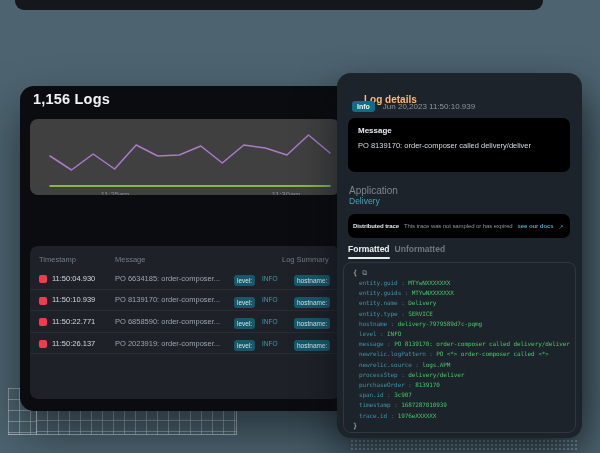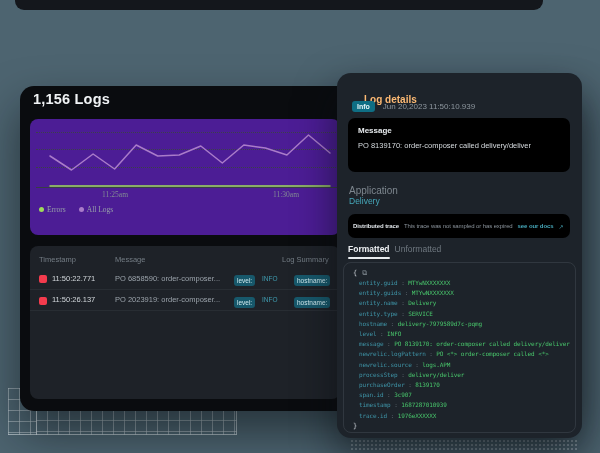--- a/index.html
+++ b/index.html
@@ -31,22 +31,22 @@
     background-image:radial-gradient(rgba(210,220,226,.5) .7px, transparent .9px);
     background-size:4px 4px;}
 
   
   .logs-panel{position:absolute;left:20px;top:66px;width:558px;height:325px;
     background:#0a0c0f;border-radius:14px;z-index:2;
     box-shadow:0 22px 45px rgba(8,12,16,.55);margin-top:20px;}
   .logs-title{position:absolute;left:13px;top:5px;margin:0;font-size:14.5px;font-weight:bold;
     color:#f0f3f5;letter-spacing:.2px;}
 
-  .chart-card{position:absolute;left:10px;top:33px;width:310px;height:116px;
-    background:#4c1d95;border-radius:8px;overflow:hidden;font-family:Liberation Serif, serif;}
+  .chart-card{position:absolute;left:10px;top:33px;width:310px;height:76px;
+    background:#404040;border-radius:8px;overflow:hidden;}
   .gridline{position:absolute;left:6px;right:0;height:0;border-top:1px dotted #3b4148;}
   .g1{top:13px;} .g2{top:30px;} .g3{top:48px;}
   .axis-line{position:absolute;left:6px;right:0;top:68px;height:1px;background:#383e45;}
   #chart-svg{position:absolute;left:0;top:0;}
   .tick{position:absolute;top:71px;width:60px;text-align:center;font-size:7.5px;color:#838c94;}
   .tick-1{left:55px;} .tick-2{left:226px;}
   .legend{position:absolute;left:9px;top:86px;display:flex;gap:13px;align-items:center;}
   .legend-item{display:flex;align-items:center;gap:3px;cursor:pointer;}
   .legend-dot{width:5px;height:5px;border-radius:50%;background:#888;}
   .legend-label{font-size:7.5px;color:#98a1a9;}
@@ -83,21 +83,21 @@
   .trace-box{position:absolute;left:11px;top:141px;width:222px;height:24px;background:#000;
     border-radius:7px;display:flex;align-items:center;gap:5px;padding:0 5px;box-sizing:border-box;white-space:nowrap;overflow:hidden;}
   .trace-label{font-size:6px;font-weight:bold;color:#dfe4e8;letter-spacing:-.1px;}
   .trace-status{font-size:6px;color:#8a939b;letter-spacing:-.1px;}
   .trace-link{font-size:6px;font-weight:bold;color:#46a8ba;cursor:pointer;letter-spacing:-.1px;}
   .ext-icon{font-size:6px;color:#46a8ba;}
   .tabs{position:absolute;left:11px;top:171px;display:flex;gap:5px;}
   .tab{font-size:8.5px;cursor:pointer;}
   .tab-active{color:#eef1f4;font-weight:bold;}
   .tab-active::after{content:"";display:block;height:2px;background:#e8ecef;margin-top:3px;border-radius:1px;}
-  .tab-inactive{color:#6f7880;}
+  .tab-inactive{color:#6f7880;font-weight:bold;}
   .code-box{position:absolute;left:6px;top:189px;width:233px;height:171px;
     border:1px solid rgba(140,150,160,.18);border-radius:8px;box-sizing:border-box;
     padding:5px 9px;overflow:hidden;font-family:"DejaVu Sans Mono",monospace;}
   .code-open,.code-close{font-size:7px;color:#c7cdd3;line-height:10px;}
   .copy-icon{margin-left:5px;font-size:7px;color:#8a939b;cursor:pointer;}
   .code-line{margin-left:6px;font-size:6px;line-height:10.2px;white-space:nowrap;letter-spacing:-.1px;}
   .ck{color:#3e93a6;} .csep{color:#5c666e;} .cv{color:#48c56b;}
 </style>
 </head>
 <body>
@@ -140,22 +140,38 @@
     </div>
 
     <div class="table-card">
       <div class="thead">
         <span class="th th-ts">Timestamp</span>
         <span class="th th-msg">Message</span>
         <span class="th th-sum">Log Summary</span>
       </div>
       <div class="tbody">
 
-
-
+          <div class="trow">
+            <span class="cell-flag"><i class="red-sq"></i></span>
+            <span class="cell-ts">11:50:04.930</span>
+            <span class="cell-msg">PO 6634185: order-composer...</span>
+            <span class="cell-lvl"><span class="badge">level:</span></span>
+            <span class="cell-info">INFO</span>
+            <span class="cell-host"><span class="badge">hostname:</span></span>
+          </div>
+
+
+          <div class="trow">
+            <span class="cell-flag"><i class="red-sq"></i></span>
+            <span class="cell-ts">11:50:10.939</span>
+            <span class="cell-msg">PO 8139170: order-composer...</span>
+            <span class="cell-lvl"><span class="badge">level:</span></span>
+            <span class="cell-info">INFO</span>
+            <span class="cell-host"><span class="badge">hostname:</span></span>
+          </div>
 
 
           <div class="trow">
             <span class="cell-flag"><i class="red-sq"></i></span>
             <span class="cell-ts">11:50:22.771</span>
             <span class="cell-msg">PO 6858590: order-composer...</span>
             <span class="cell-lvl"><span class="badge">level:</span></span>
             <span class="cell-info">INFO</span>
             <span class="cell-host"><span class="badge">hostname:</span></span>
           </div>

